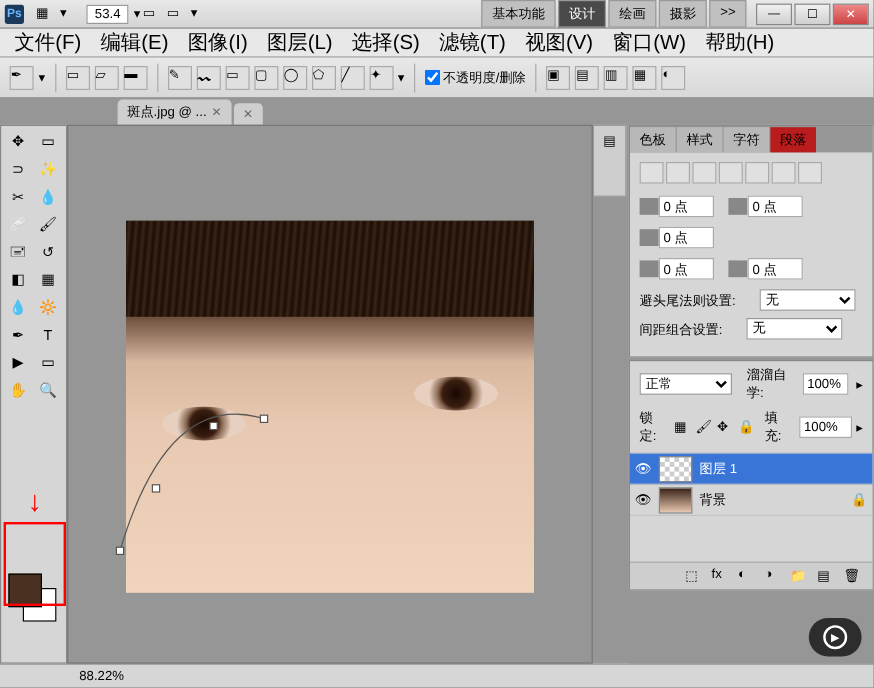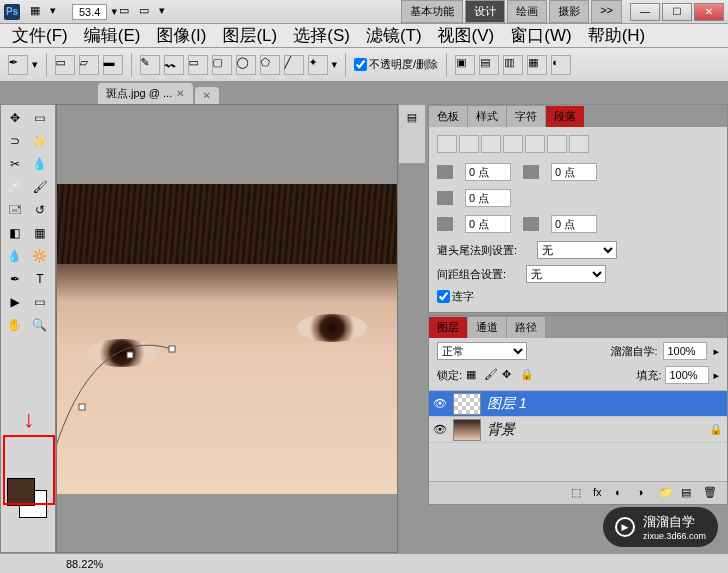--- a/index.html
+++ b/index.html
@@ -49,48 +49,48 @@
 .image-placeholder { width: 340px; height: 310px; background: linear-gradient(180deg, #2a1810 0%, #3a2418 14%, #4a2e1e 22%, #d9b8a0 38%, #e8c8b0 55%, #f0d4bc 100%); position: relative; margin-top: 20px; }
 .image-placeholder::before { content:""; position:absolute; top:0; left:0; right:0; height:80px; background: repeating-linear-gradient(95deg, #1a0e08 0px, #3a2414 3px, #1a0e08 6px); }
 .eye { position: absolute; width: 70px; height: 28px; background: radial-gradient(circle at center, #1a0804 0%, #3a1e10 30%, #8a6a54 40%, #e8d0c0 60%); border-radius: 50%; }
 .eye.left { top: 155px; left: 30px; }
 .eye.right { top: 130px; right: 30px; }
 .pen-path { position: absolute; top: 160px; left: 0px; width: 120px; height: 80px; }
 .pen-path svg { overflow: visible; }
 .anchor { fill: #fff; stroke: #555; stroke-width: 1; }
 
 
-.panels { width: 300px; background: #969696; display: flex; flex-direction: column; gap: 2px; }
+.panels { width: 204px; background: #969696; display: flex; flex-direction: column; gap: 2px; }
 .panel-group { background: #d6d6d6; border: 1px solid #888; }
 .panel-tabs { display: flex; background: #969696; height: 22px; align-items: flex-end; }
 .panel-tab { padding: 3px 8px; font-size: 11px; background: #b8b8b8; margin-right: 1px; }
 .panel-tab.active { background: #b91c1c; }
 .panel-body { padding: 8px; font-size: 11px; }
 
 .para-row { display: flex; gap: 12px; margin-bottom: 8px; align-items: center; }
-.para-field { display: flex; align-items: center; gap: 12px; }
+.para-field { display: flex; align-items: center; gap: 0; }
 .para-field input { width: 46px; height: 18px; border: 1px solid #aaa; padding: 0 3px; font-size: 11px; background: #fff; }
 .para-icon { width: 16px; height: 14px; display: inline-block; background: #888; }
 .para-dropdown { display: flex; align-items: center; gap: 20px; margin-bottom: 6px; }
 .para-dropdown select { width: 80px; height: 18px; font-size: 11px; border: 1px solid #999; background: #fff; }
 .align-btns { display: flex; gap: 2px; margin-bottom: 10px; }
 .align-btn { width: 20px; height: 18px; border: 1px solid #aaa; background: #e0e0e0; }
 
 .layer-controls { display: flex; align-items: center; gap: 6px; padding: 4px 8px; font-size: 11px; }
 .layer-controls select { height: 18px; font-size: 11px; border: 1px solid #999; background: #fff; }
 .opacity-field { width: 44px; height: 18px; border: 1px solid #aaa; background: #fff; display: inline-flex; align-items: center; padding: 0 3px; }
 .lock-row { display: flex; align-items: center; gap: 4px; padding: 2px 8px 6px; font-size: 11px; border-bottom: 1px solid #bbb; }
 .lock-icon { width: 14px; height: 14px; display: inline-block; }
 .layers-list { background: #d6d6d6; min-height: 90px; }
 .layer-item { display: flex; align-items: center; height: 26px; padding: 0 4px; gap: 6px; border-bottom: 1px solid #c4c4c4; }
 .layer-item.selected { background: #3875d7; color: #fff; }
 .vis-eye { width: 14px; height: 14px; }
 .layer-thumb { width: 28px; height: 22px; border: 1px solid #888; background: repeating-conic-gradient(#ccc 0 25%, #fff 0 50%) 0 0/8px 8px; }
 .layer-thumb.img { background: linear-gradient(#3a2418,#e8c8b0); }
-.layer-name { font-style: italic; font-size: 14px; }
+.layer-name { font-size: 11px; }
 .layer-lock { margin-left: auto; }
 .layer-footer { display: flex; justify-content: flex-end; gap: 6px; padding: 4px 8px; background: #cecece; border-top: 1px solid #aaa; }
 .layer-footer .ft-icon { width: 16px; height: 14px; display: inline-block; }
 
 
 .statusbar { background: #d6d6d6; height: 20px; border-top: 1px solid #999; display: flex; align-items: center; padding: 0 66px; font-size: 11px; }
 
 
 .watermark { position: absolute; right: 10px; bottom: 26px; background: rgba(0,0,0,0.7); color: #fff; padding: 6px 12px; border-radius: 20px; font-size: 13px; display: flex; align-items: center; gap: 8px; }
 .watermark .play { width: 20px; height: 20px; border: 2px solid #fff; border-radius: 50%; display: flex; align-items: center; justify-content: center; font-size: 9px; }
@@ -277,33 +277,24 @@
               </div>
           </div>
           <div class="para-dropdown">
             <span>避头尾法则设置:</span>
             <select><option>无</option></select>
           </div>
           <div class="para-dropdown">
             <span>间距组合设置:</span>
             <select><option>无</option></select>
           </div>
-          <label class="opt-check">
-            <input type="checkbox" checked="" style="">
-            <span>连字</span>
-          </label>
         </div>
       </div>
 
       <div class="panel-group">
-        <div class="panel-tabs">
-          <div class="panel-tab active">图层</div>
-          <div class="panel-tab">通道</div>
-          <div class="panel-tab">路径</div>
-        </div>
         <div class="layer-controls">
           <select style="width:90px"><option>正常</option></select>
           <span style="flex:1"></span>
           <span>溜溜自学:</span>
           <span class="opacity-field">100%</span>
           <span>▸</span>
         </div>
         <div class="lock-row">
           <span>锁定:</span>
           <span class="lock-icon">▦</span>
@@ -342,17 +333,13 @@
     </div>
   </div>
 </div>
 
 <div class="statusbar">
   <span>88.22%</span>
 </div>
 
 <div class="watermark">
   <span class="play">▶</span>
-  <div>
-    <div>溜溜自学</div>
-    <div style="font-size:9px">zixue.3d66.com</div>
-  </div>
 </div>
 
 </body></html>

